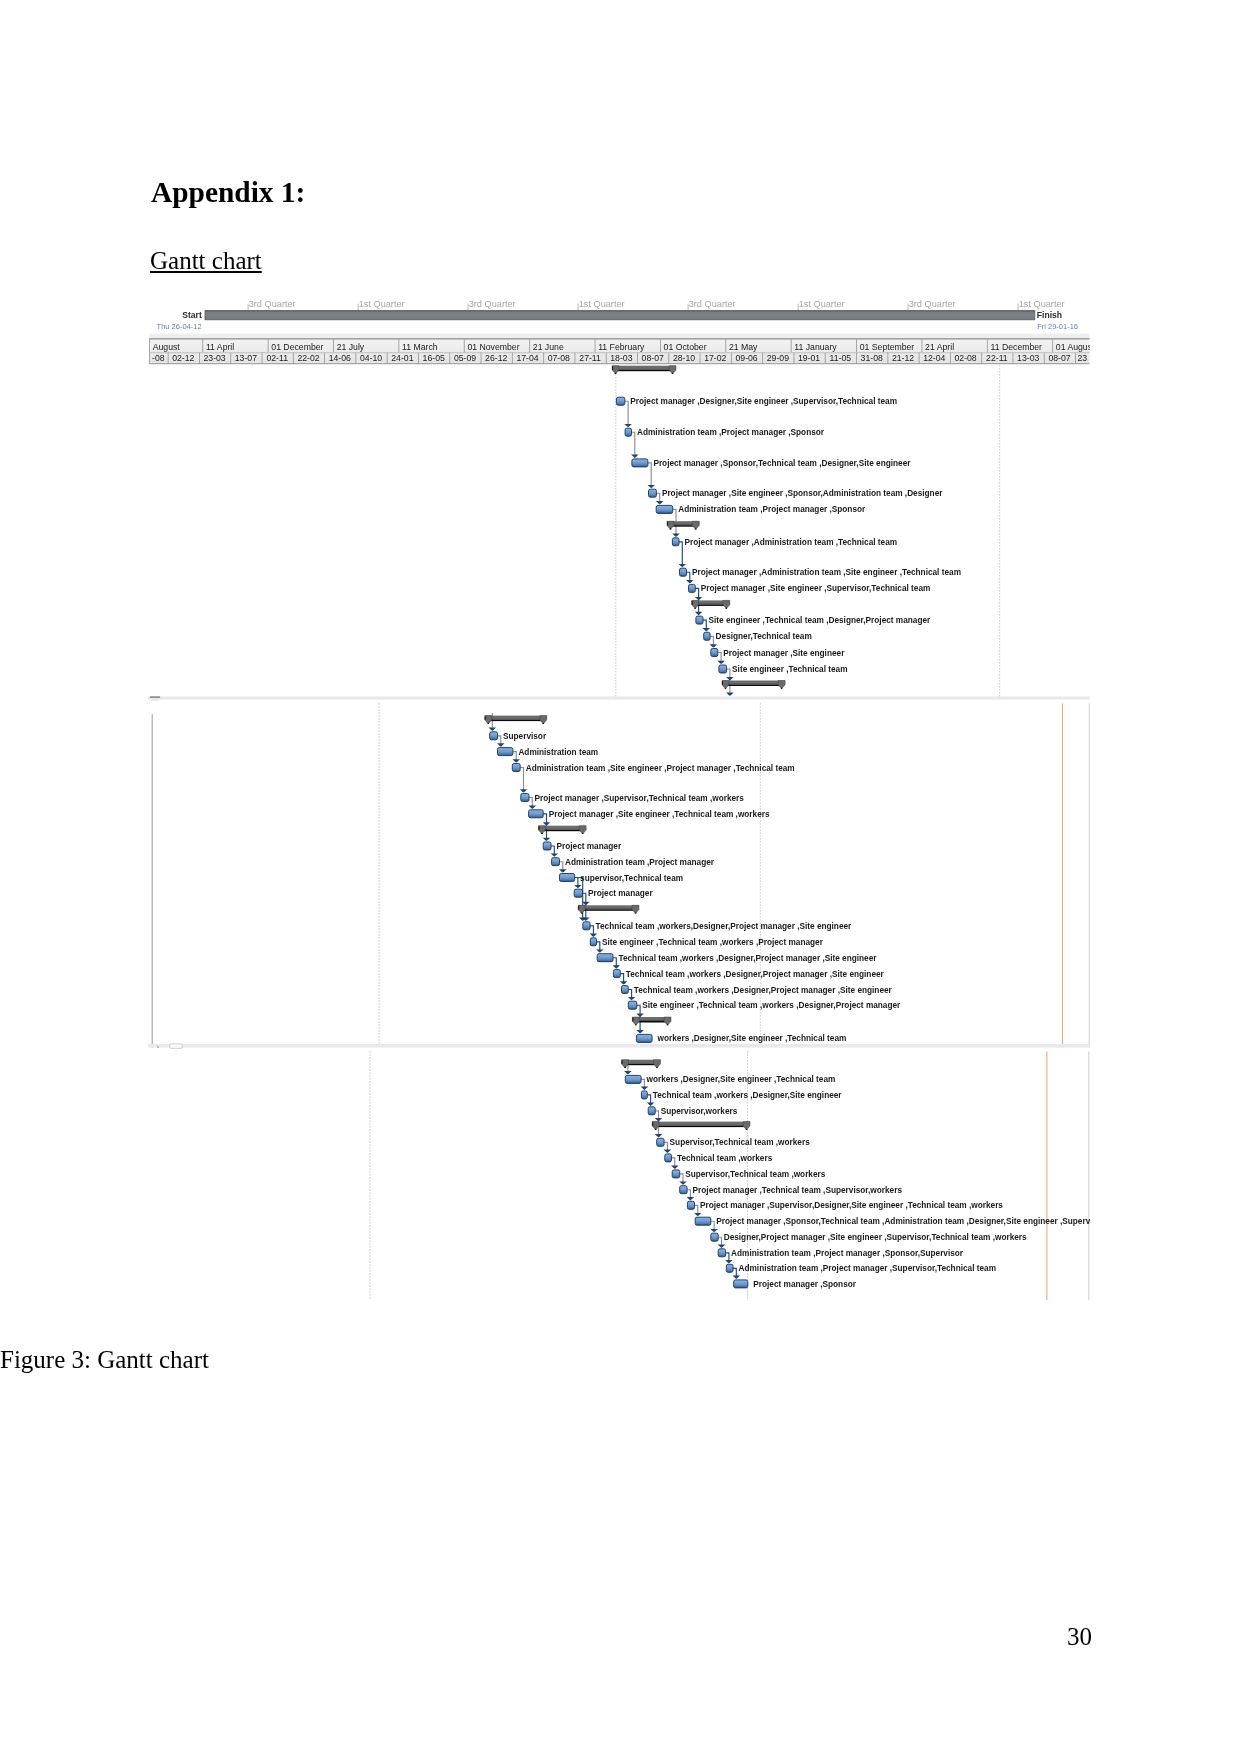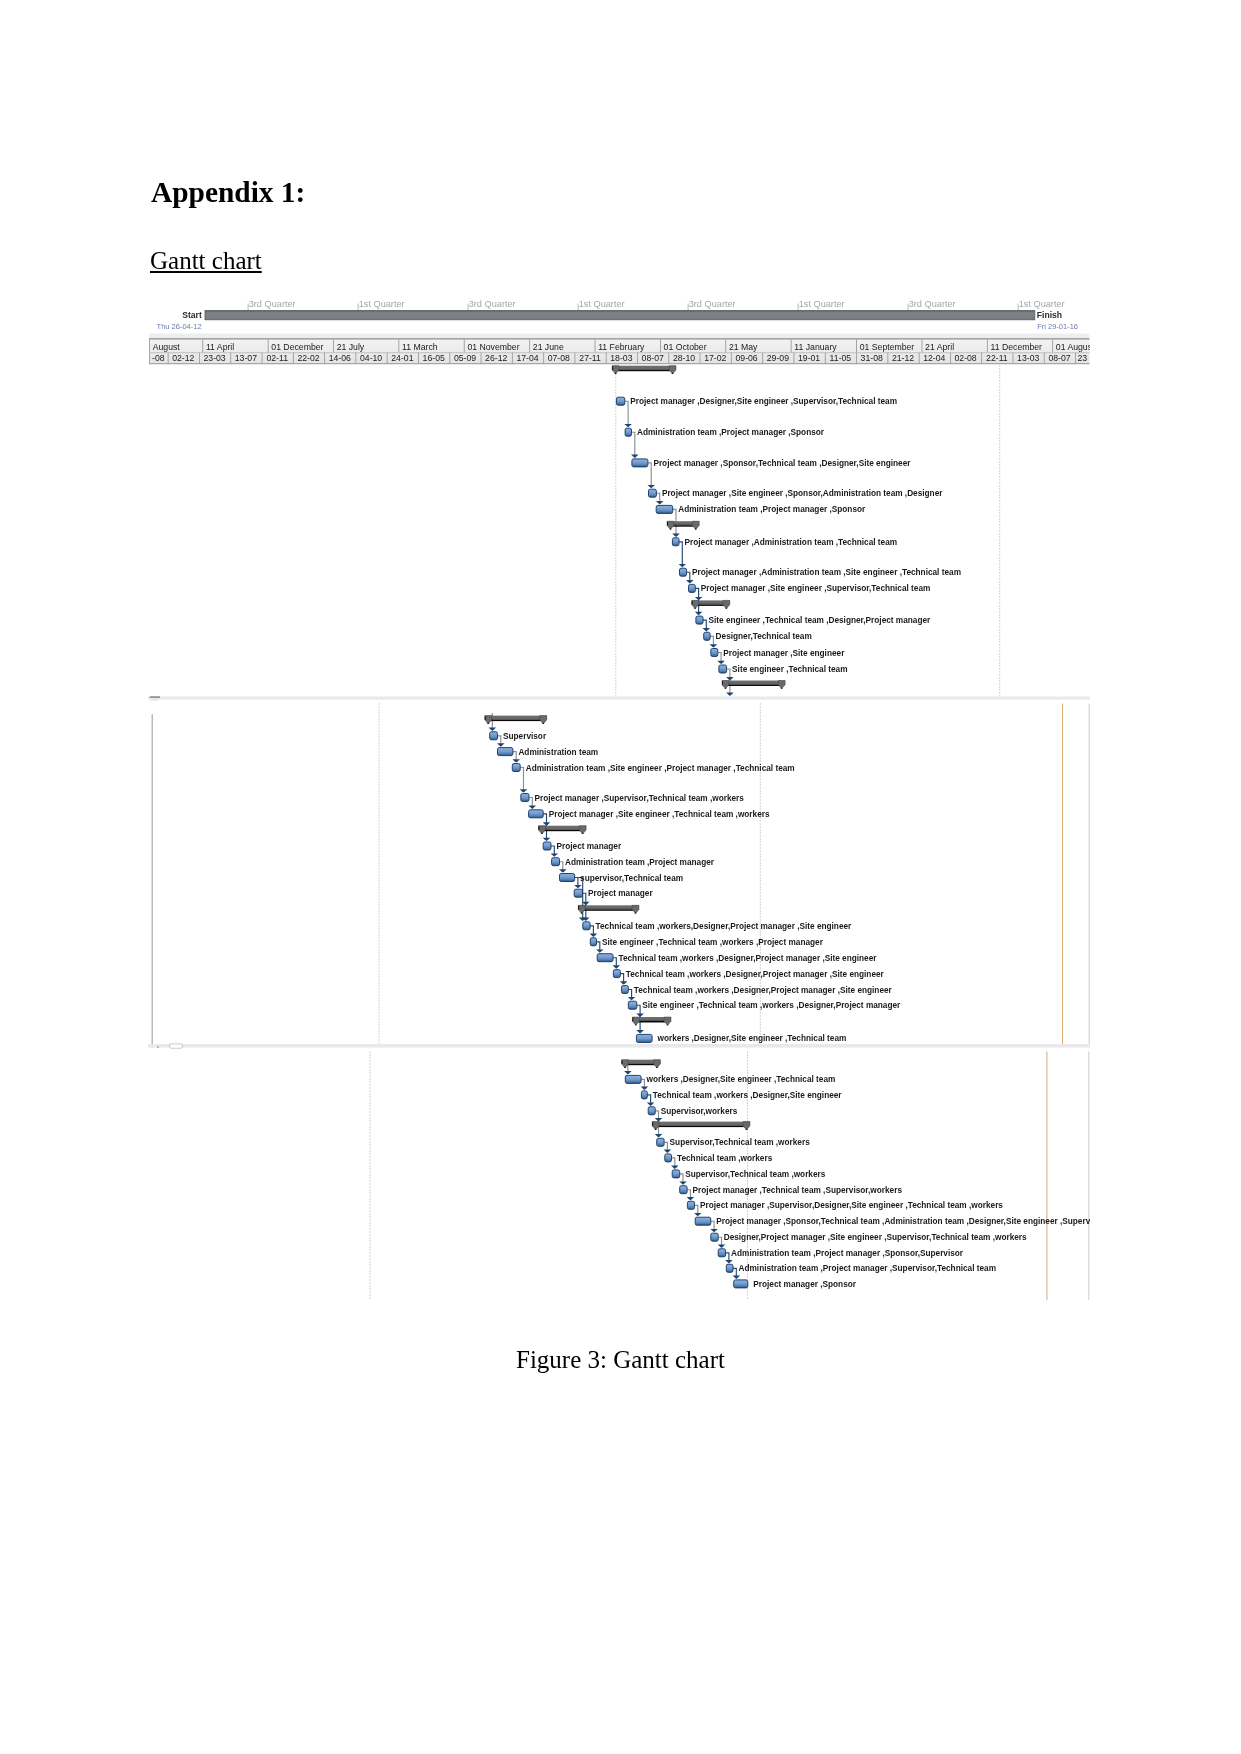--- a/index.html
+++ b/index.html
@@ -3,21 +3,21 @@
 <meta charset="utf-8">
 <title>Appendix 1 – Gantt chart</title>
 <style>
   html,body{margin:0;padding:0;background:#ffffff;}
   body{width:1241px;height:1754px;position:relative;overflow:hidden;
        font-family:"Liberation Serif", serif;color:#000;}
   .page{position:absolute;left:0;top:0;width:1241px;height:1377px;background:#fff;}
   #h-appendix{position:absolute;left:151px;top:178px;font-size:29.4px;font-weight:bold;line-height:1.0;white-space:nowrap;}
   #h-gantt{position:absolute;left:150px;top:248px;font-size:25px;line-height:1.0;white-space:nowrap;}
   #h-gantt span{text-decoration:underline;text-decoration-thickness:2px;text-underline-offset:2px;}
-  #fig-caption{position:absolute;left:0;top:1347px;width:1241px;text-align:center;font-size:25px;line-height:1.0;}
+  #fig-caption{position:absolute;left:0;top:1347px;width:1241px;font-size:25px;line-height:1.0;}
   #page-num{position:absolute;left:0;top:1624px;width:1092px;text-align:right;font-size:25px;line-height:1.0;}
   #gantt-wrap{position:absolute;left:148px;top:296px;width:942px;height:1004px;overflow:hidden;}
   svg{display:block;}
   .gtext{font-family:"Liberation Sans",sans-serif;font-size:8.25px;font-weight:bold;fill:#1a1a1a;}
   .qtext{font-family:"Liberation Sans",sans-serif;font-size:9.2px;fill:#a6a6a6;}
   .sftext{font-family:"Liberation Sans",sans-serif;font-size:8.6px;font-weight:bold;fill:#2b2b2b;}
   .dtext{font-family:"Liberation Sans",sans-serif;font-size:7.5px;fill:#6d7bb0;}
   .mtext{font-family:"Liberation Sans",sans-serif;font-size:8.7px;fill:#1a1a1a;}
 </style>
 </head>
@@ -658,13 +658,14 @@
         </g>
         <g>
           <rect x="1.8" y="400.5" width="10.3" height="1.1" fill="#5d5d5d"></rect>
           <rect x="3.2" y="403.6" width="6.8" height="0.9" fill="#d7d7d7"></rect>
           <rect x="21.7" y="747.9" width="12.6" height="4.4" fill="#fcfcfc" stroke="#b9b9b9" stroke-width="0.7" rx="1"></rect>
           <rect x="9.4" y="750.5" width="1.2" height="1.2" fill="#5a5a5a"></rect>
         </g>
       </svg>
   </div>
   <div id="fig-caption">Figure 3: Gantt chart</div>
+  <div id="page-num">30</div>
 </div>
 
 </body></html>

